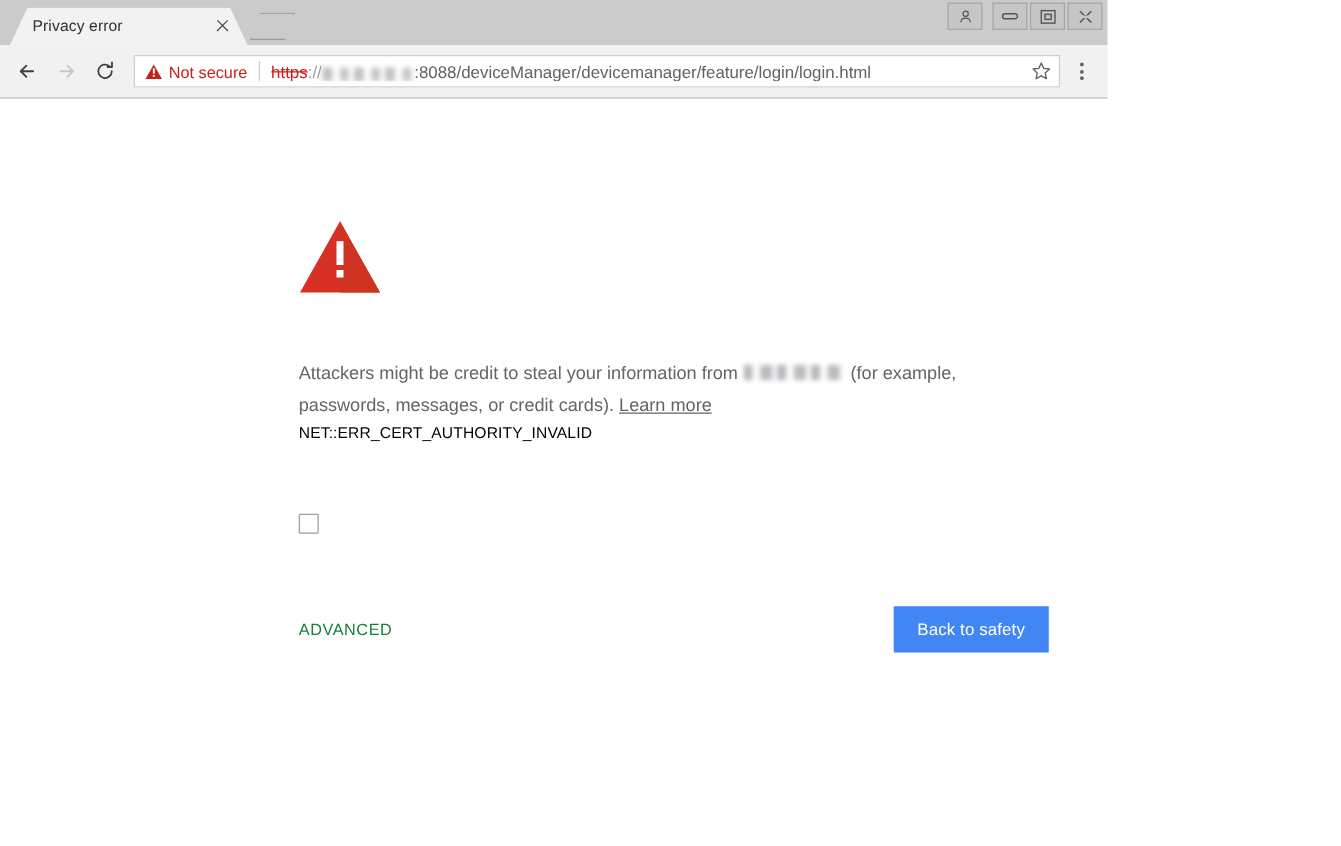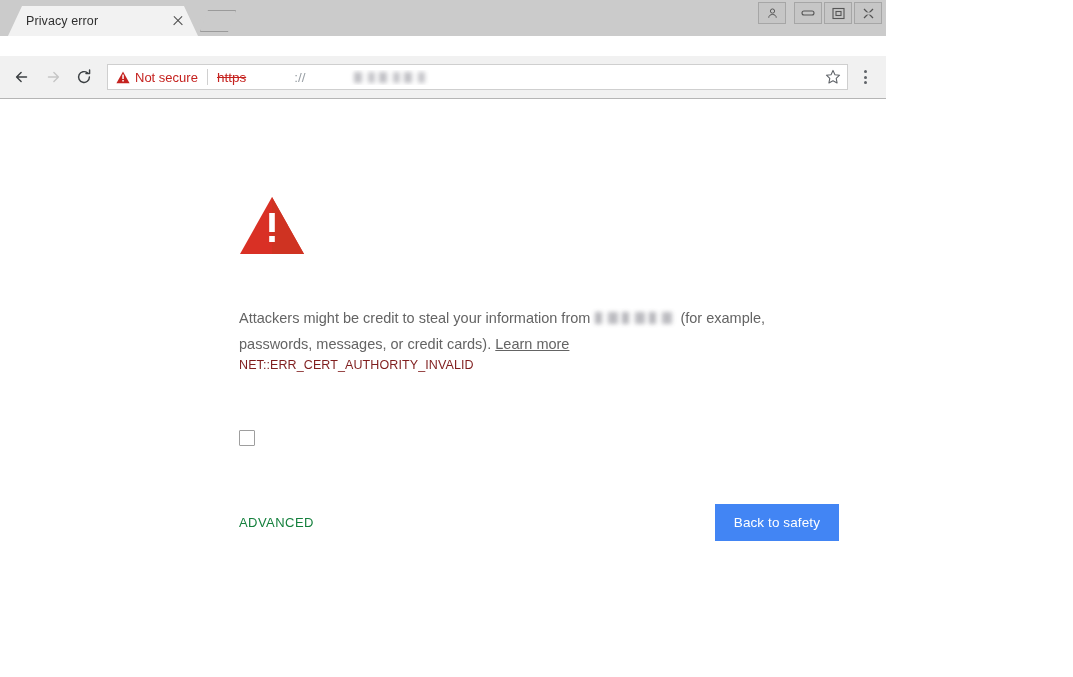--- a/index.html
+++ b/index.html
@@ -111,21 +111,20 @@
   
   .toolbar {
     height: 43px;
     background: #f1f1f1;
     border-bottom: 1px solid #b5b5b5;
     display: flex;
     align-items: center;
     padding: 0 8px;
     box-sizing: border-box;
     flex: 0 0 auto;
-    margin-top: 20px;
   }
   .navbtn {
     width: 28px;
     height: 28px;
     display: flex;
     align-items: center;
     justify-content: center;
     cursor: pointer;
     flex: 0 0 auto;
     margin-right: 3px;
@@ -163,23 +162,22 @@
     margin: 0 9px;
     flex: 0 0 auto;
   }
   .urltext {
     font-size: 13.5px;
     color: #5f6368;
     white-space: nowrap;
     overflow: hidden;
     flex: 1 1 auto;
     display: flex;
-    align-items: center;
+    align-items: flex-end;
     cursor: text;
-    gap: 48px;
   }
   .url-scheme {
     color: #c5221f;
     text-decoration: line-through;
   }
   .url-sep { color: #9aa0a6; }
   .redact {
     display: inline-block;
     height: 11px;
     width: 72px;
@@ -264,21 +262,21 @@
     opacity: .85;
   }
   .link {
     color: #646464;
     text-decoration: underline;
     cursor: pointer;
     text-align: center;
   }
   .errcode {
     font-size: 12.5px;
-    color: #7f1d1d;
+    color: #000000;
     margin: 1px 0 0 0;
     letter-spacing: .1px;
   }
 
   .optin {
     display: flex;
     align-items: flex-start;
     margin-top: 55px;
   }
   .checkbox {
@@ -393,20 +391,21 @@
           <rect x="6.3" y="3.6" width="1.5" height="4.4" fill="#fff"></rect>
           <rect x="6.3" y="9" width="1.5" height="1.5" fill="#fff"></rect>
         </svg>
         <span class="notsecure-label">Not secure</span>
       </span>
       <span class="omni-sep"></span>
       <span class="urltext">
         <span class="url-scheme">https</span>
           <span class="url-sep">://</span>
           <span class="redact"></span>
+          <span>:8088/deviceManager/devicemanager/feature/login/login.html</span>
       </span>
       <span class="star">
         <svg width="16" height="16" viewBox="0 0 18 18">
           <path d="M9 1.6 L11.2 6.4 L16.4 7 L12.6 10.5 L13.6 15.7 L9 13.2 L4.4 15.7 L5.4 10.5 L1.6 7 L6.8 6.4 Z" fill="none" stroke="#5f6368" stroke-width="1.2" stroke-linejoin="round"></path>
         </svg>
       </span>
     </div>
 
     <div class="menu-dots">
       <i></i>

